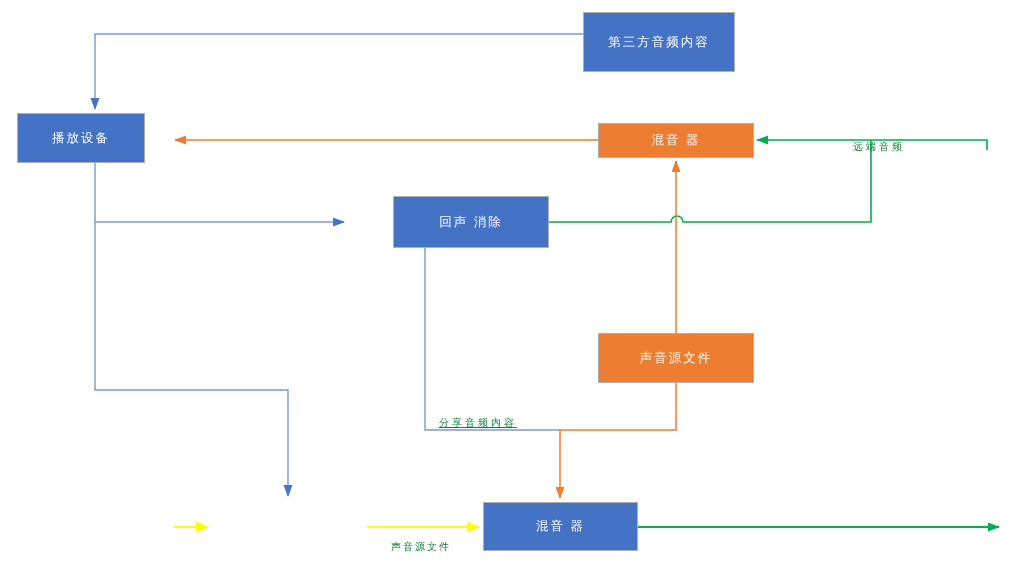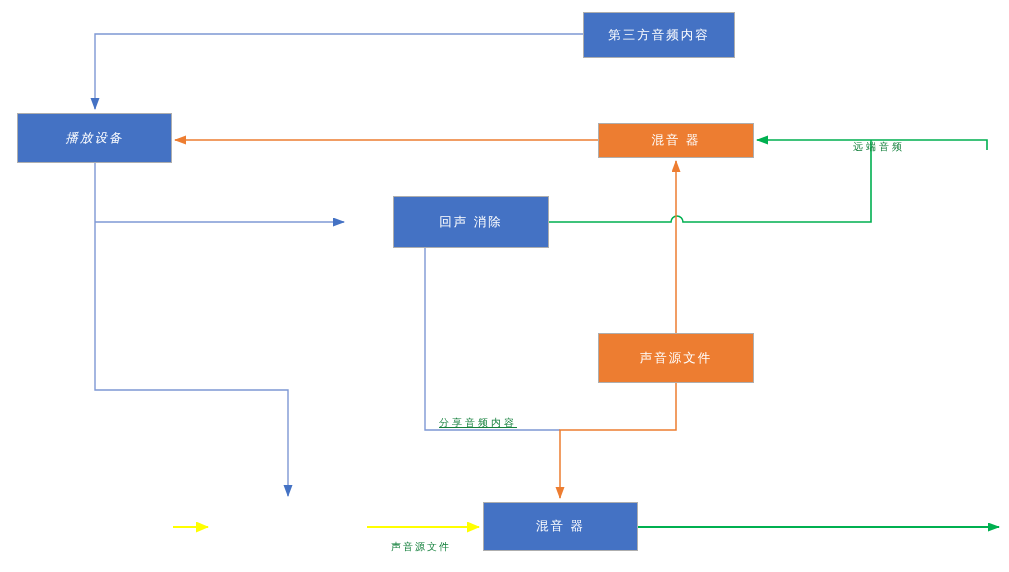--- a/index.html
+++ b/index.html
@@ -58,25 +58,25 @@
 
     <path d="M676,383 V430 H560 V498" fill="none" stroke="#ED7D31" stroke-width="1.5" marker-end="url(#ah-orange)"></path>
 
     <path d="M173,527 H208" fill="none" stroke="#FFFF00" stroke-width="2.2" marker-end="url(#ah-yellow)"></path>
 
     <path d="M367,527 H479" fill="none" stroke="#FFFF00" stroke-width="2.2" marker-end="url(#ah-yellow)"></path>
 
     <path d="M638,527 H999" fill="none" stroke="#00B050" stroke-width="1.8" marker-end="url(#ah-green)"></path>
   </svg>
 
-  <div class="node node-blue" style="left:583px;top:12px;width:152px;height:46px;">
+  <div class="node node-blue" style="left:583px;top:12px;width:152px;height:60px;">
     <span>第三方音频内容</span>
   </div>
 
-  <div class="node node-blue" style="left:17px;top:113px;width:155px;height:50px;font-style:italic;">
+  <div class="node node-blue" style="left:17px;top:113px;width:128px;height:50px;">
     <span>播放设备</span>
   </div>
 
   <div class="node node-orange" style="left:598px;top:123px;width:156px;height:35px;">
     <span>混音 器</span>
   </div>
 
   <div class="node node-blue" style="left:347px;top:196px;width:156px;height:52px;margin-left:46px;">
     <span>回声 消除</span>
   </div>

